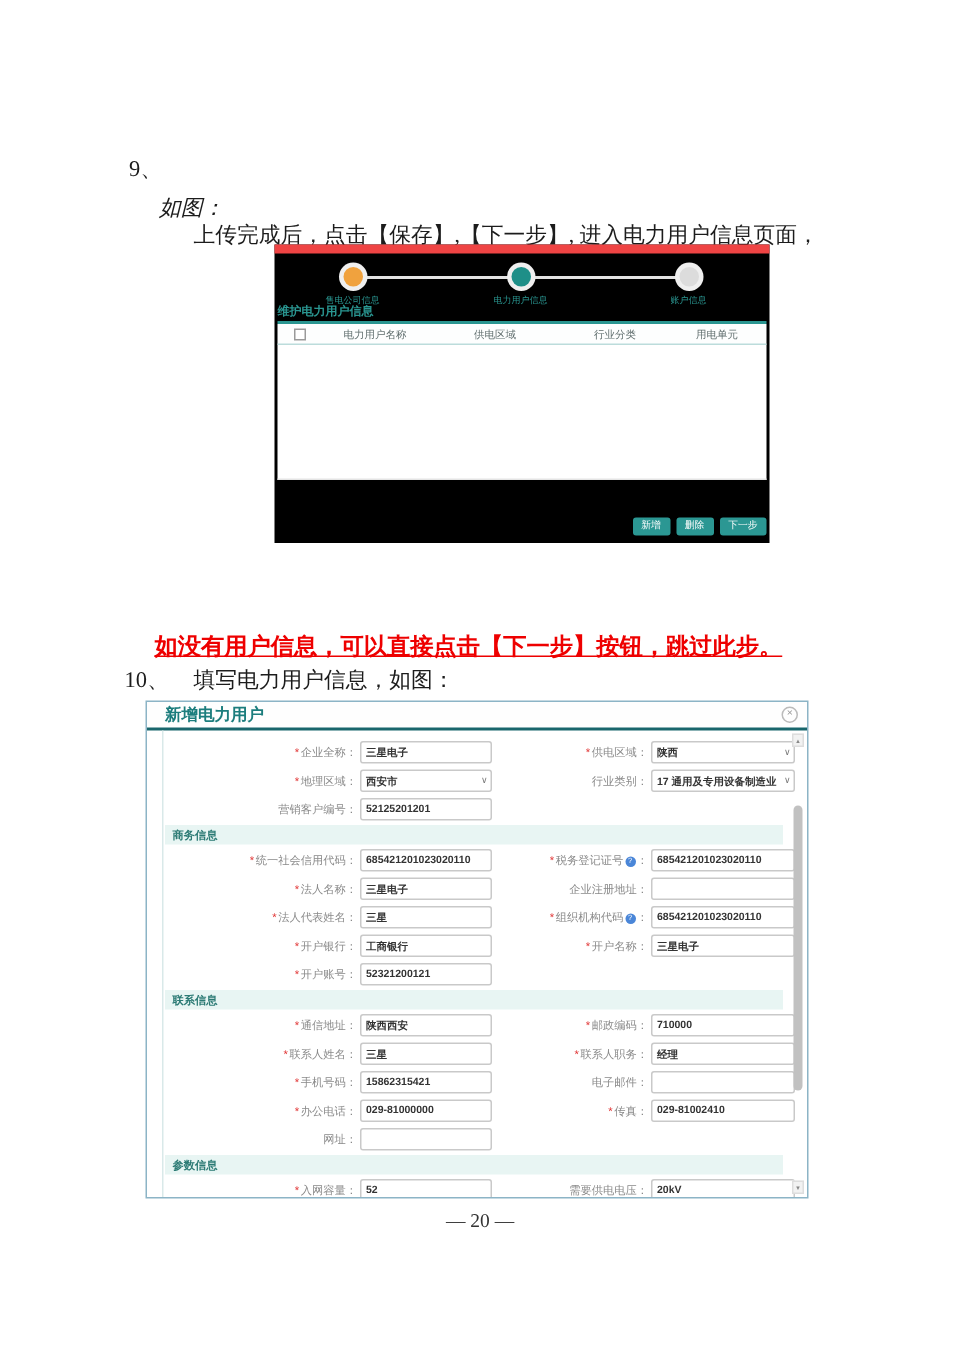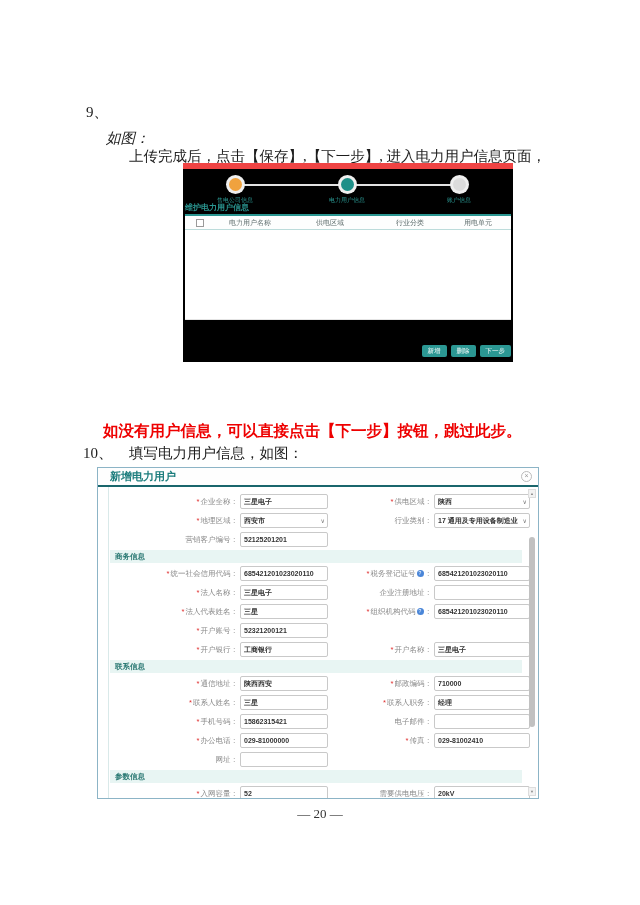--- a/index.html
+++ b/index.html
@@ -82,21 +82,21 @@
         </div>
       <div class="t1-body"></div>
     </div>
     <div class="btns1">
         <div class="btn1">新增</div>
         <div class="btn1">删除</div>
         <div class="btn1">下一步</div>
       </div>
   </div>
 
-  <div class="abs doc" style="left:103px;top:421px;font-size:15.5px;font-weight:bold;color:#ee0000;">如没有用户信息，可以直接点击【下一步】按钮，跳过此步。</div>
+  <div class="abs doc" style="left:103px;top:421px;font-size:15.5px;font-weight:bold;color:#ee0000;text-decoration:underline;">如没有用户信息，可以直接点击【下一步】按钮，跳过此步。</div>
 
   <div class="abs doc" style="left:83px;top:444px;font-size:15px;">10、</div>
   <div class="abs doc" style="left:129px;top:444px;font-size:14.5px;">填写电力用户信息，如图：</div>
 
   <div class="abs modal">
     <div class="m-head">
       <span class="m-title">新增电力用户</span>
       <span class="m-close">×</span>
     </div>
     <div class="m-body">
@@ -158,36 +158,36 @@
             <div class="flabel"><span class="req">*</span>法人代表姓名：</div>
             <div class="fbox">
               <span>三星</span>
             </div>
             <div class="flabel"><span class="req">*</span>组织机构代码<span class="fhelp">?</span>：</div>
             <div class="fbox">
               <span>685421201023020110</span>
             </div>
           </div>
           <div class="frow">
+            <div class="flabel"><span class="req">*</span>开户银行：</div>
+            <div class="fbox">
+              <span>工商银行</span>
+            </div>
+            <div class="flabel"><span class="req">*</span>开户名称：</div>
+            <div class="fbox">
+              <span>三星电子</span>
+            </div>
+          </div>
+          <div class="frow">
             <div class="flabel"><span class="req">*</span>开户账号：</div>
             <div class="fbox">
               <span>52321200121</span>
             </div>
             <div class="flabel"></div>
             <div></div>
-          </div>
-          <div class="frow">
-            <div class="flabel"><span class="req">*</span>开户银行：</div>
-            <div class="fbox">
-              <span>工商银行</span>
-            </div>
-            <div class="flabel"><span class="req">*</span>开户名称：</div>
-            <div class="fbox">
-              <span>三星电子</span>
-            </div>
           </div>
           <div class="fsection">联系信息</div>
           <div class="frow">
             <div class="flabel"><span class="req">*</span>通信地址：</div>
             <div class="fbox">
               <span>陕西西安</span>
             </div>
             <div class="flabel"><span class="req">*</span>邮政编码：</div>
             <div class="fbox">
               <span>710000</span>

